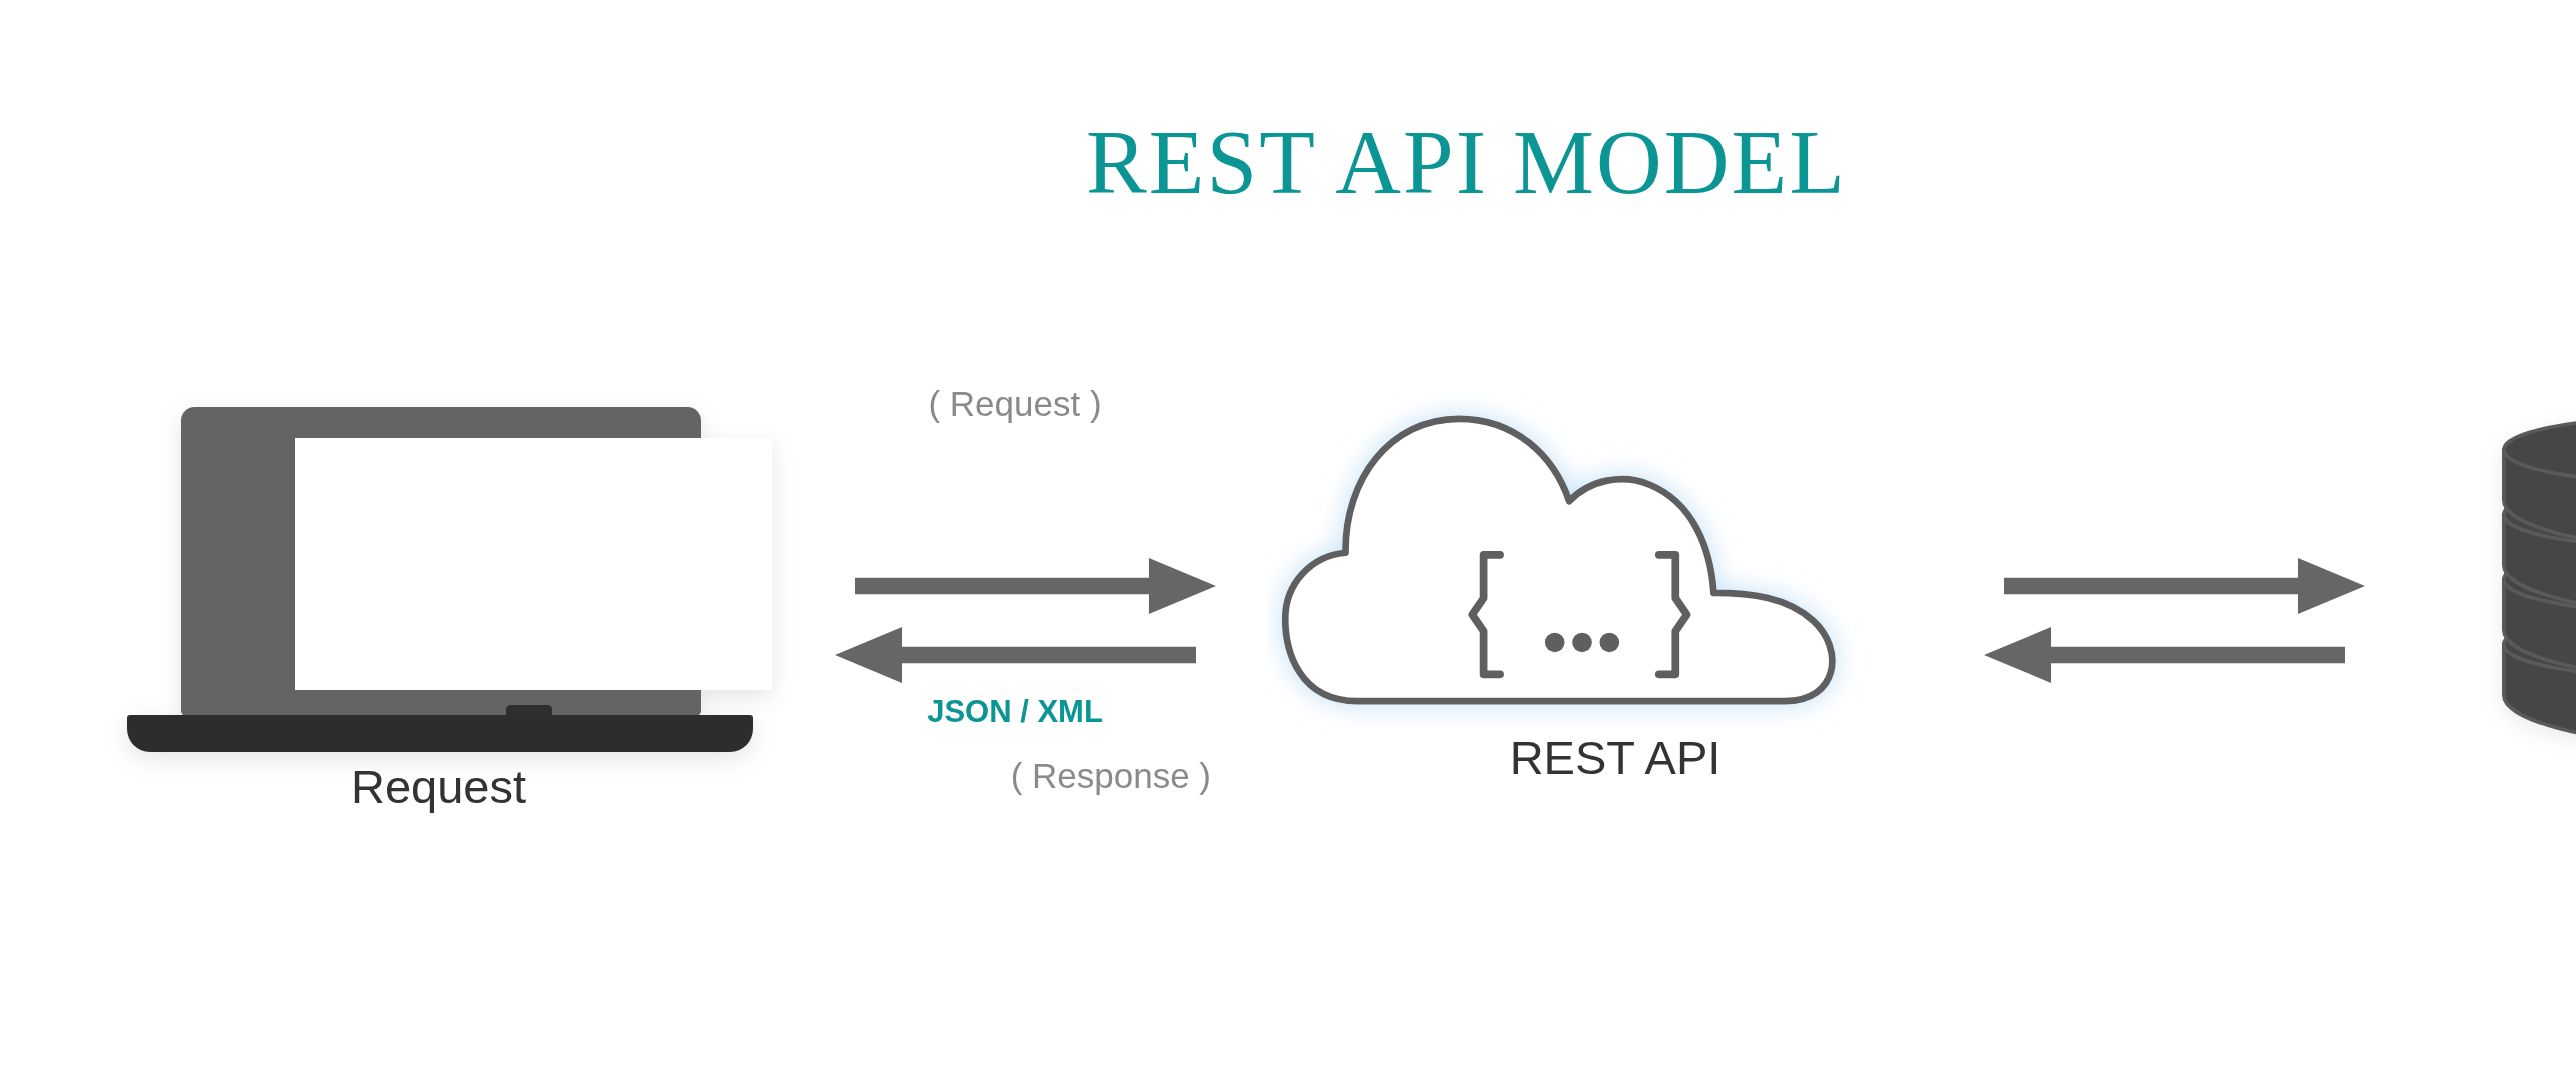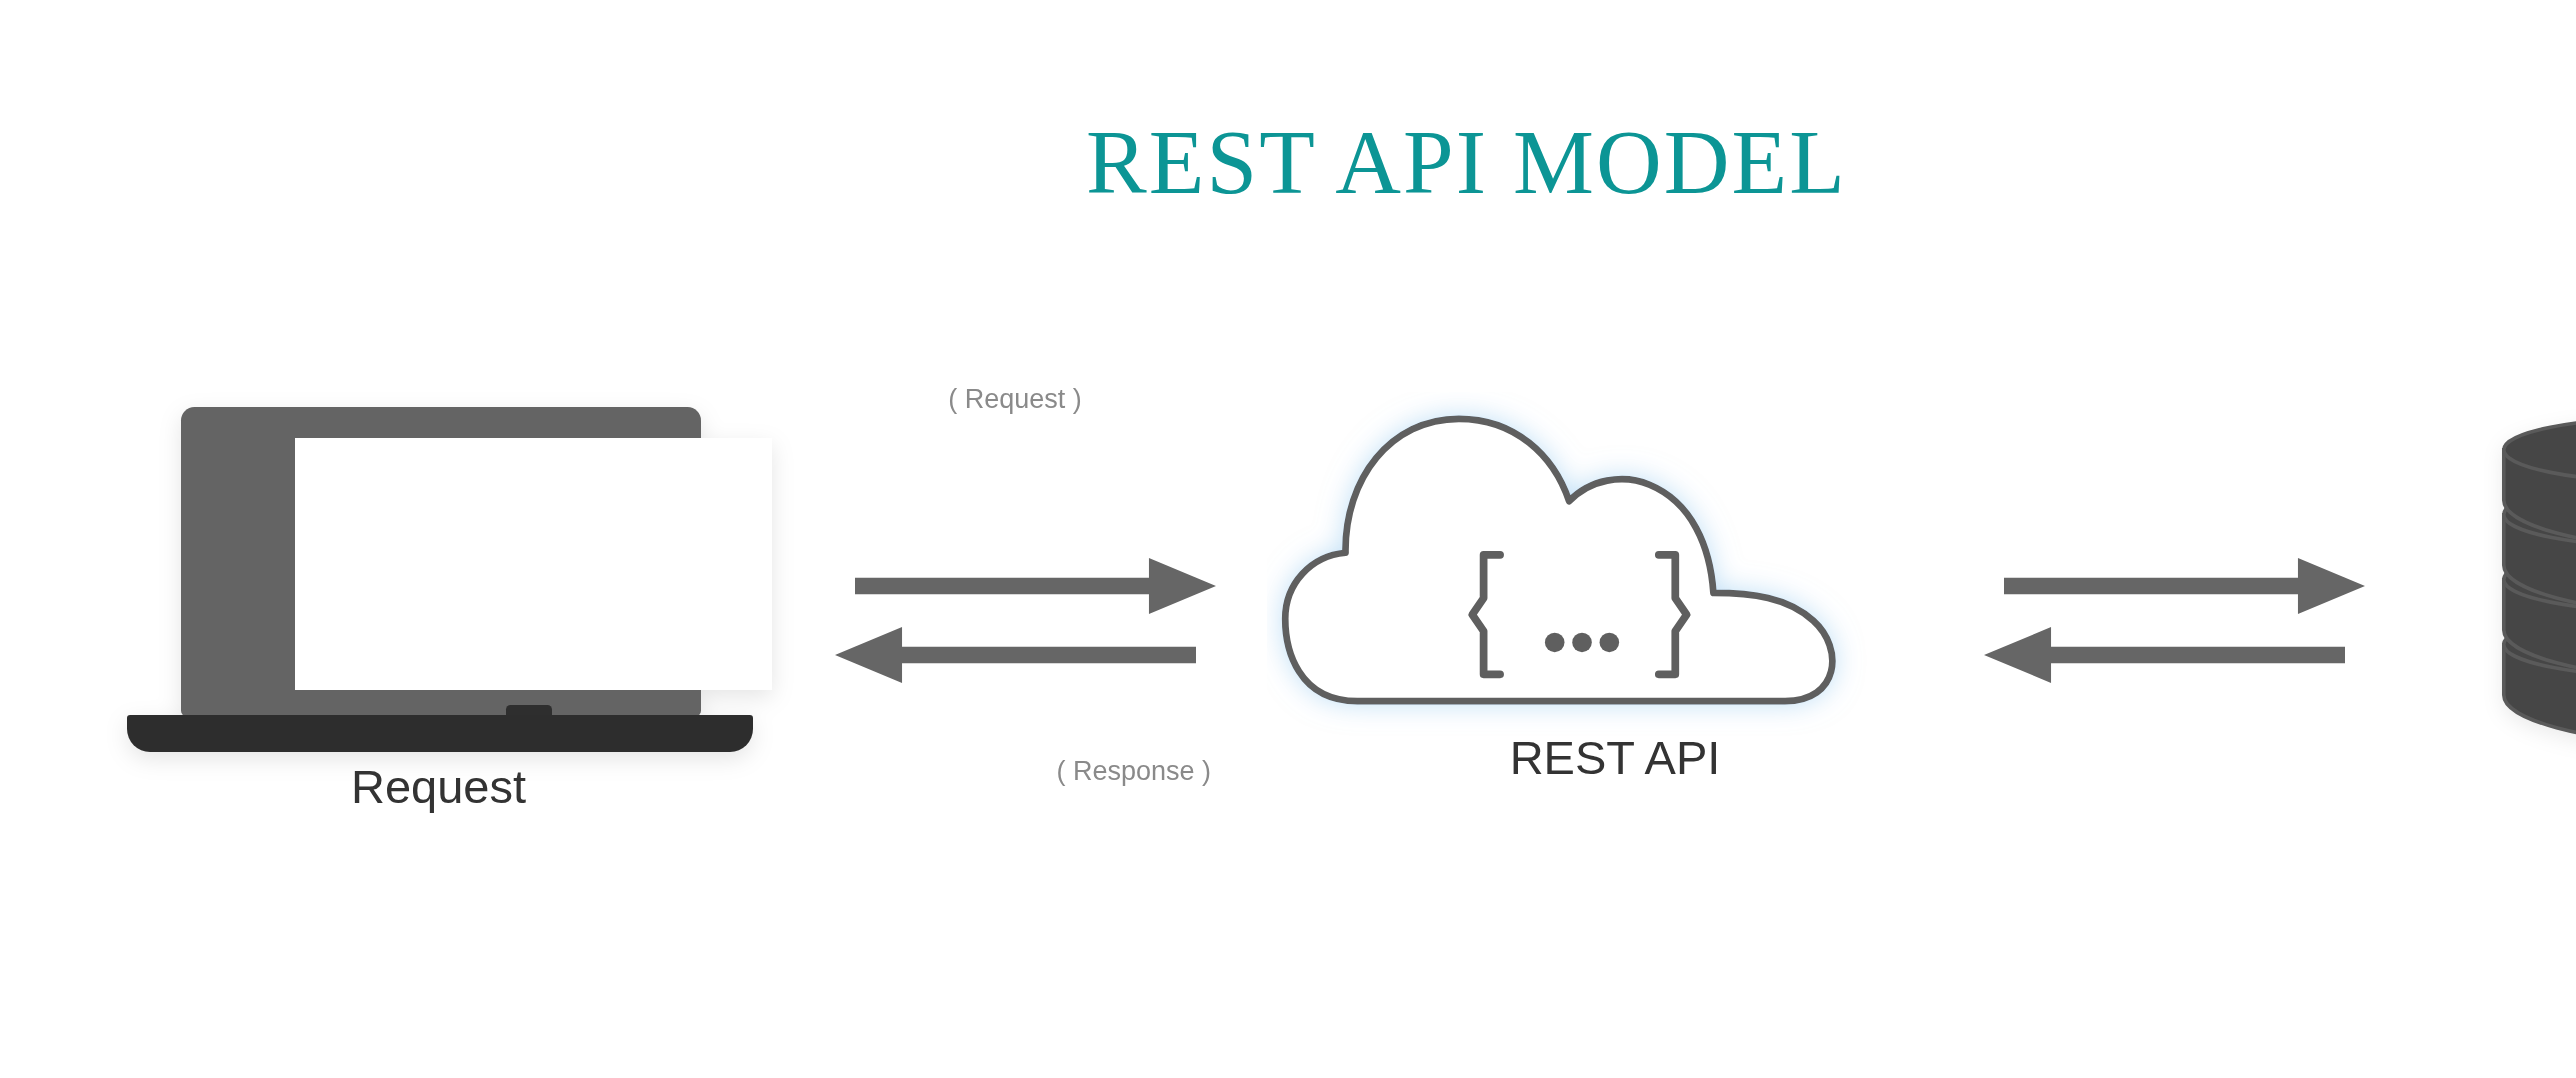--- a/index.html
+++ b/index.html
@@ -149,21 +149,21 @@
 
   
   .flow-label {
     position: absolute;
     text-align: center;
     white-space: nowrap;
     line-height: 1;
   }
   .flow-paren {
     color: #8a8a8a;
-    font-size: 27px;
+    font-size: 35px;
     font-weight: 400;
   }
   .flow-verb {
     color: #0c9595;
     font-size: 31px;
     font-weight: 700;
   }
 
   #lbl-request  { left: 809px; top: 386px;  width: 412px; }
   #lbl-methods1 { left: 809px; top: 449px;  width: 412px; }
@@ -198,20 +198,21 @@
       <path d="M0,44 L570,44 L570,6 L700,60 L570,114 L570,76 L0,76 Z" fill="#666666"></path>
     </svg>
   </div>
 
   <div class="arrow" id="arrow-res">
     <svg viewBox="0 0 700 120" preserveAspectRatio="none">
       <path d="M700,44 L130,44 L130,6 L0,60 L130,114 L130,76 L700,76 Z" fill="#666666"></path>
     </svg>
   </div>
 
+  <div class="flow-label flow-verb" id="lbl-payload">JSON / XML</div>
 
   <div class="flow-label flow-paren" id="lbl-response">( Response )</div>
 
   <div class="node" id="api-node">
     <svg class="cloud-svg" viewBox="0 0 1350 720">
       <defs>
         <filter id="cloudGlow" x="-30%" y="-30%" width="160%" height="160%">
           <feDropShadow dx="0" dy="0" stdDeviation="26" flood-color="#8fc6ef" flood-opacity="0.55"></feDropShadow>
         </filter>
       </defs>

